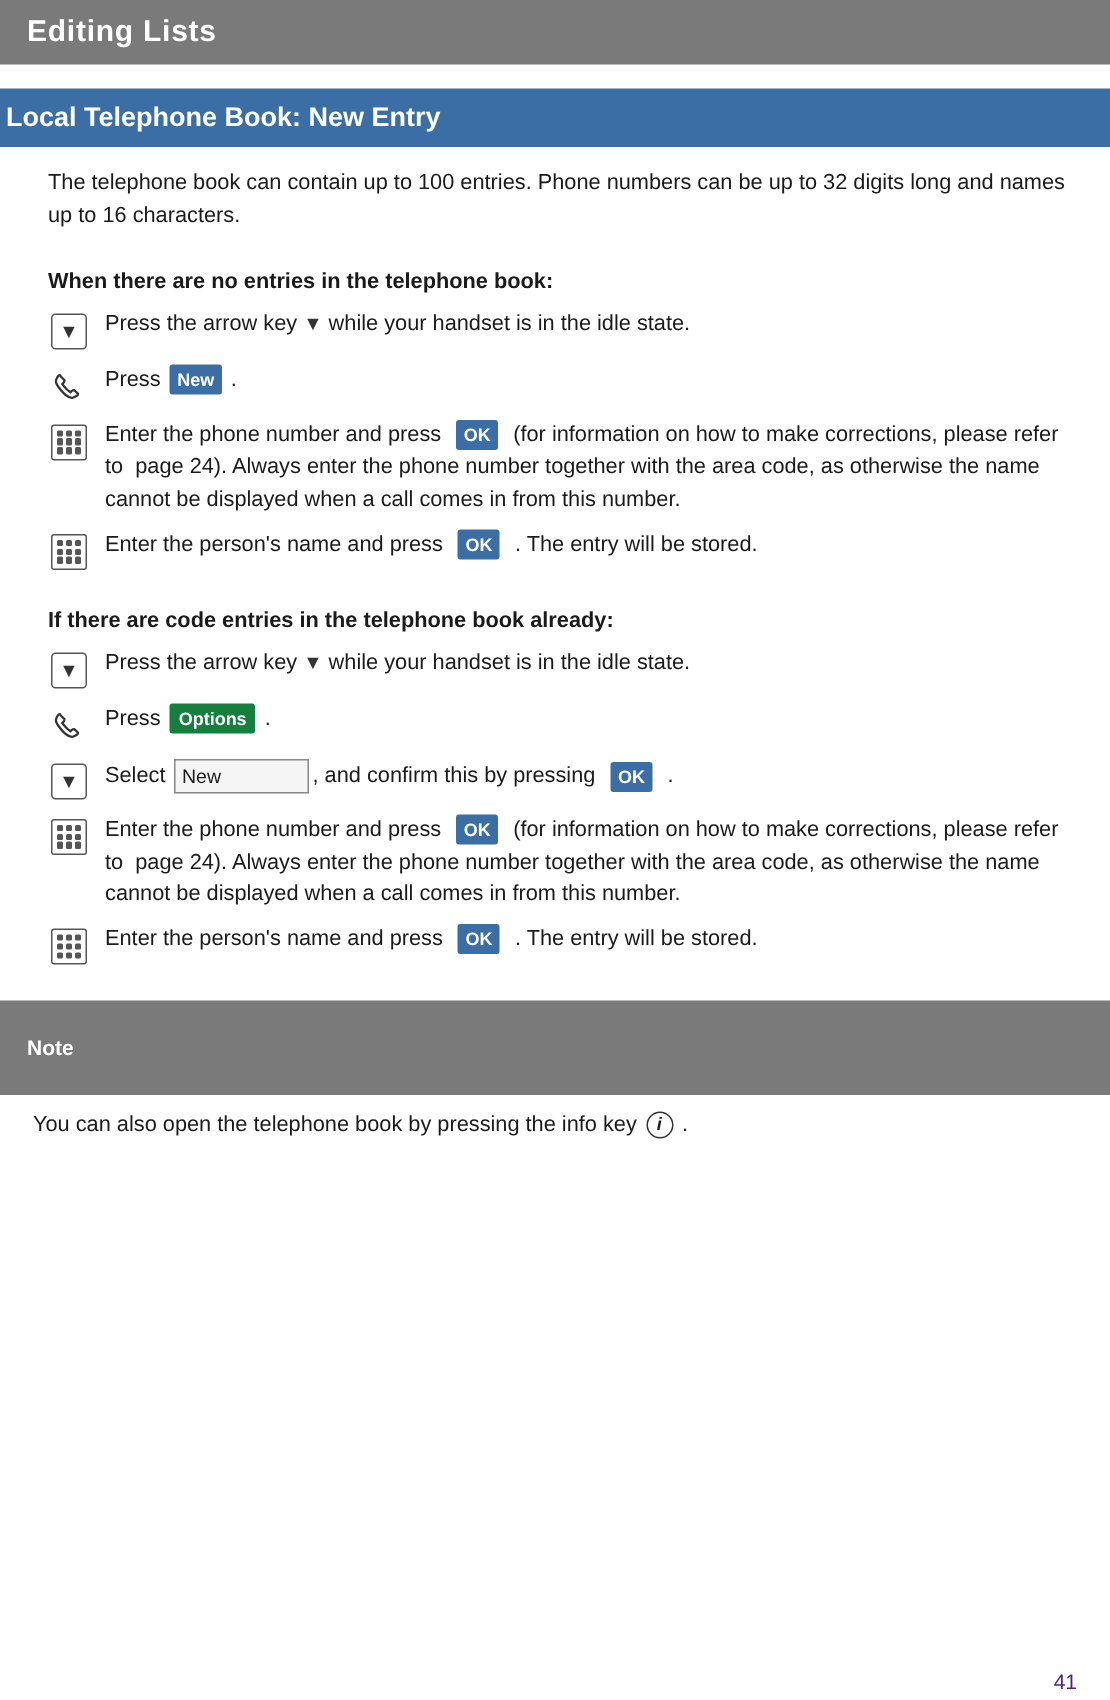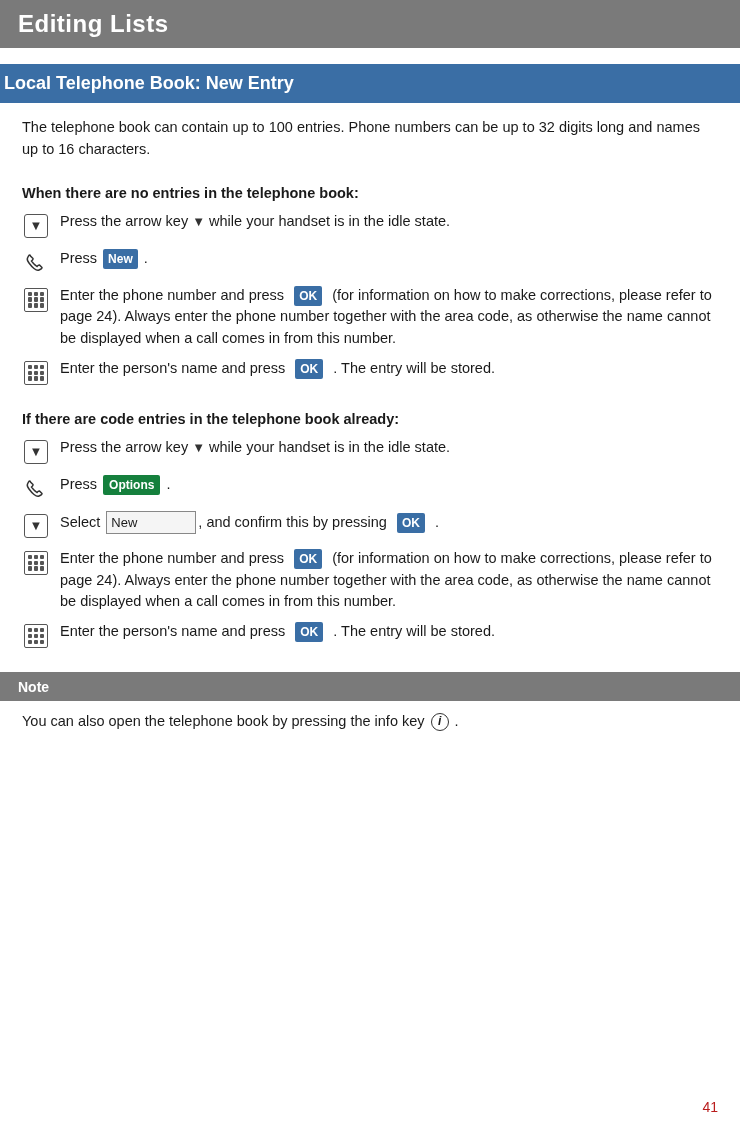--- a/index.html
+++ b/index.html
@@ -12,40 +12,40 @@
       color: #1a1a1a;
       position: relative;
     }
 
     .page-header {
       background: #7a7a7a;
       padding: 10px 18px 10px 18px;
       margin-bottom: 0;
     }
     .page-header h1 {
-      font-size: 24px;
+      font-size: 20px;
       font-weight: bold;
       color: #ffffff;
       letter-spacing: 0.5px;
     }
 
     .section-header {
       background: #3a6ea5;
       padding: 9px 4px;
       margin-top: 16px;
       margin-bottom: 0;
     }
     .section-header h2 {
       font-size: 18px;
       font-weight: bold;
       color: #ffffff;
     }
 
     .content-area {
-      padding: 14px 22px 0 22px;
+      padding: 14px 22px 0 32px;
     }
 
     .intro-text {
       font-size: 14.5px;
       line-height: 1.5;
       margin-bottom: 16px;
     }
 
     .subsection-title {
       font-size: 14.5px;
@@ -159,21 +159,21 @@
       color: #1a1a1a;
       font-size: 13px;
       padding: 1px 8px 1px 4px;
       min-width: 90px;
       vertical-align: middle;
       margin: 0 2px;
     }
 
     .note-bar {
       background: #7a7a7a;
-      padding: 6px 18px;
+      padding: 23px 18px;
       margin-top: 22px;
     }
     .note-bar span {
       color: #ffffff;
       font-size: 14px;
       font-weight: bold;
     }
 
     .note-content {
       padding: 10px 22px 14px 22px;
@@ -191,24 +191,24 @@
       line-height: 15px;
       font-size: 12px;
       font-style: italic;
       font-weight: bold;
       vertical-align: middle;
       margin: 0 2px;
     }
 
     .page-number {
       position: absolute;
-      bottom: 18px;
+      bottom: 4px;
       right: 22px;
       font-size: 14px;
-      color: #b91c1c;
+      color: #4c1d95;
     }
 
     .arrow-down-symbol {
       display: inline-block;
       font-size: 13px;
       color: #333;
     }
   </style>
 </head>
 <body>

